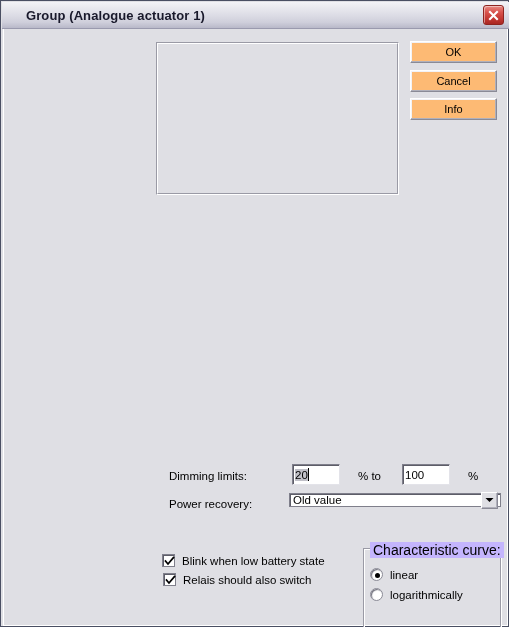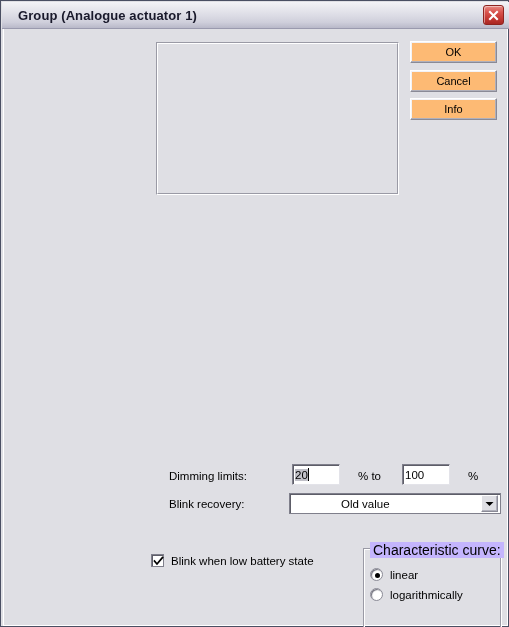--- a/index.html
+++ b/index.html
@@ -37,21 +37,21 @@
     position: absolute;
     left: 1px; top: 1px;
     width: 507px; height: 27px;
     background: linear-gradient(to bottom,
         #f3f3f7 0%, #e9e9ef 22%, #dcdce5 52%, #cfcfdb 78%, #b9b9c9 100%);
     border-bottom: 1px solid #9a9aae;
     display: flex;
     align-items: center;
   }
   #title-text {
-    margin-left: 16px;
+    margin-left: 24px;
     font-family: "Liberation Sans", sans-serif;
     font-size: 13px;
     font-weight: bold;
     color: #19192b;
     letter-spacing: 0.1px;
     white-space: nowrap;
   }
   #close-button {
     position: absolute;
     right: 5px; top: 3px;
@@ -148,27 +148,26 @@
     display: inline-block;
     width: 1px; height: 13px;
     background: #000000;
     margin-left: 0px;
   }
 
   
   #combo-power {
     position: absolute;
     left: 285px; top: 463px;
-    width: 212px; height: 21px;
+    width: 212px; height: 14px;
     background: #ffffff;
     border: 1px solid #7f7f8b;
     box-shadow: inset 1px 1px 0 #5d5d68;
     display: flex; align-items: center;
     cursor: pointer;
-    padding-left: 48px;
   }
   #combo-power-value {
     flex: 1;
     padding-left: 3px;
     font-size: 11.5px;
     color: #000000;
     white-space: nowrap;
     overflow: hidden;
   }
   #combo-arrow {
@@ -184,21 +183,21 @@
   }
 
   
   .checkbox-row {
     position: absolute;
     display: flex;
     align-items: center;
     cursor: pointer;
     white-space: nowrap;
   }
-  #chk-blink  { left: 147px; top: 524px; }
+  #chk-blink  { left: 158px; top: 524px; }
   #chk-relais { left: 159px; top: 543px; }
   .checkbox-box {
     width: 13px; height: 13px;
     background: #ffffff;
     border: 1px solid #7f7f8b;
     box-shadow: inset 1px 1px 0 #5d5d68;
     margin-right: 7px;
     flex: 0 0 auto;
     position: relative;
   }
@@ -287,39 +286,47 @@
     <div class="text-input" id="input-dim-low">
       <span class="sel-text">20</span>
         <span class="caret"></span>
     </div>
     <span class="form-label" id="lbl-pct-to">% to</span>
     <div class="text-input" id="input-dim-high">
       <span>100</span>
     </div>
     <span class="form-label" id="lbl-pct-end">%</span>
 
-    <span class="form-label" id="lbl-power">Blink recovery:</span>
+    <span class="form-label" id="lbl-power">Power recovery:</span>
     <div id="combo-power">
       <span id="combo-power-value">Old value</span>
       <span id="combo-arrow">
         <svg width="9" height="6" viewBox="0 0 9 6">
           <path d="M0.5 1 L4.5 5 L8.5 1 Z" fill="#000000"></path>
         </svg>
       </span>
     </div>
 
     <div class="checkbox-row" id="chk-blink">
       <span class="checkbox-box">
         <svg width="11" height="11" viewBox="0 0 11 11">
           <path d="M1.5 5 L4 8 L9.5 1.5" stroke="#000000" stroke-width="1.7" fill="none" stroke-linecap="square"></path>
         </svg>
       </span>
       <span class="checkbox-label">Blink when low battery state</span>
     </div>
 
+    <div class="checkbox-row" id="chk-relais">
+      <span class="checkbox-box">
+        <svg width="11" height="11" viewBox="0 0 11 11">
+          <path d="M1.5 5 L4 8 L9.5 1.5" stroke="#000000" stroke-width="1.7" fill="none" stroke-linecap="square"></path>
+        </svg>
+      </span>
+      <span class="checkbox-label">Relais should also switch</span>
+    </div>
 
     <div id="group-curve">
       <div id="group-curve-inner"></div>
     </div>
     <span id="group-curve-legend">Characteristic curve:</span>
 
     <div class="radio-row" id="radio-linear">
       <span class="radio-circle">
         <span class="radio-dot"></span>
       </span>

